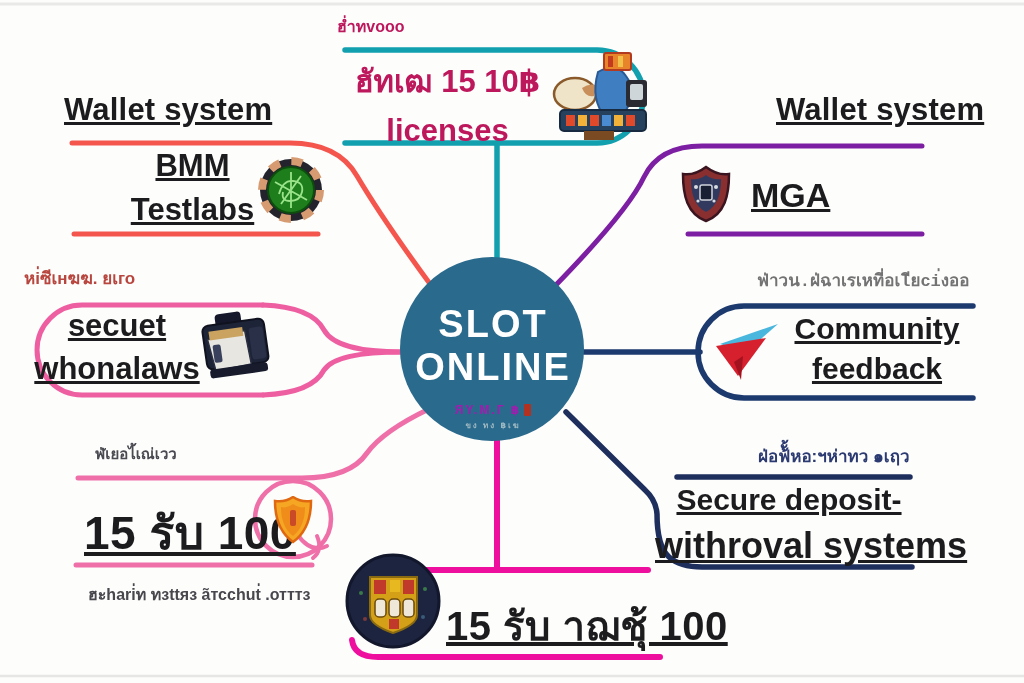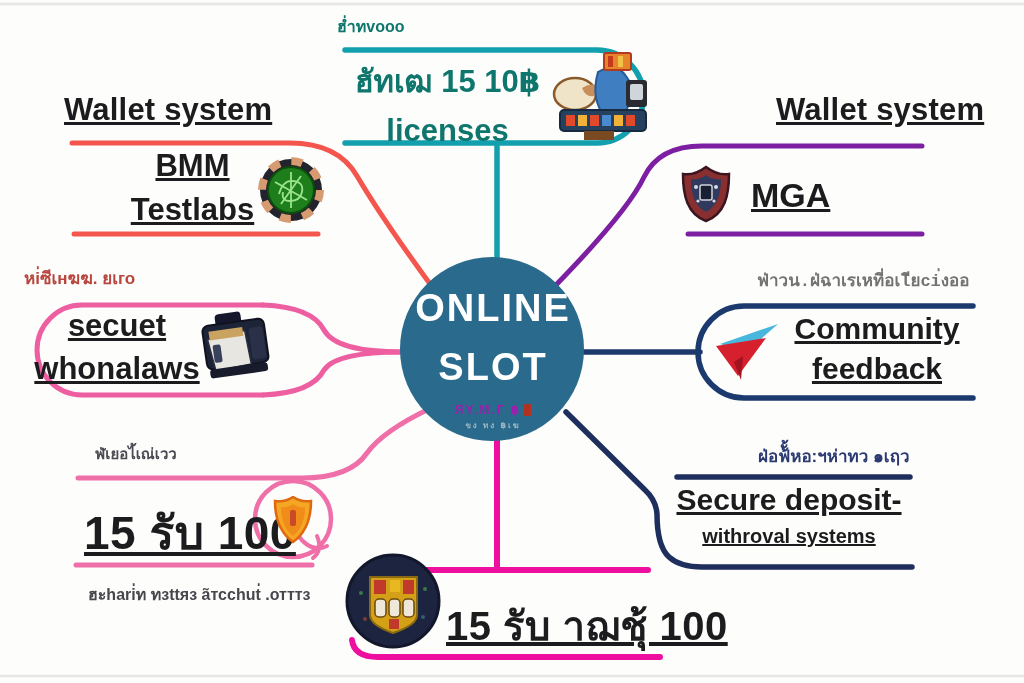--- a/index.html
+++ b/index.html
@@ -4,21 +4,21 @@
 <style>
   html,body{margin:0;padding:0;}
   body{font-family:"Liberation Sans","DejaVu Sans",sans-serif;background:#ffffff;}
   #stage{position:relative;width:1024px;height:683px;background:#fdfdfc;overflow:hidden;}
   #lines{position:absolute;left:0;top:0;z-index:0;}
   .abs{position:absolute;z-index:2;}
   .ink{color:#1c1c1e;text-decoration:underline;}
   .title{font-size:31px;font-weight:600;letter-spacing:.2px;white-space:nowrap;}
   .node{font-size:31px;font-weight:700;text-align:center;white-space:nowrap;}
   .lbl{font-size:17px;font-weight:700;white-space:nowrap;}
-  .teal-txt{color:#0f766e;}
+  .teal-txt{color:#be185d;}
   .big{font-size:46px;font-weight:600;white-space:nowrap;letter-spacing:.5px;}
   .center-wrap{width:192px;text-align:center;color:#ffffff;}
   .center-line{font-size:38px;font-weight:700;letter-spacing:2px;}
   .center-sub1{margin-top:14px;font-size:12px;font-weight:700;color:#a21caf;letter-spacing:2px;}
   .center-sub2{margin-top:2px;font-size:8px;color:#9fb9c2;letter-spacing:2px;font-weight:700;}
   .tiny-ic{display:inline-block;width:7px;height:12px;background:#b23222;border-radius:1px;vertical-align:-2px;margin-left:3px;}
   svg{display:block;}
 </style>
 </head>
 <body>
@@ -72,22 +72,22 @@
 
     <g stroke="#1e2f5e" stroke-width="5.5" fill="none" stroke-linecap="round">
       <path d="M566,412 L645,490 Q656,500 657,514 Q657,546 669,557 Q680,567 702,567 H912"></path>
       <path d="M677,477 H910"></path>
     </g>
 
     <circle cx="492" cy="349" r="92" fill="#2a6a8c"></circle>
   </svg>
 
   <div class="abs center-wrap" style="left:397px;top:287px;">
+    <div class="center-line" style="margin-top:16px;">SLOT</div>
     <div class="center-line">ONLINE</div>
-    <div class="center-line" style="margin-top:16px;">SLOT</div>
     <div class="center-sub1"><span>ЯY.M.Г ฿</span><span class="tiny-ic"></span></div>
     <div class="center-sub2">ขง ทง ฿เฆ</div>
   </div>
 
   <div class="abs title ink" style="left:64px;top:92px;">Wallet system</div>
   <div class="abs" style="left:85px;top:148px;width:215px;text-align:center;">
     <div class="node ink">BMM</div>
     <div class="node ink" style="margin-top:8px;">Testlabs</div>
   </div>
   <svg class="abs" style="left:257px;top:156px;" width="68" height="68" viewBox="0 0 68 68">
@@ -190,16 +190,16 @@
     <circle cx="16" cy="40" r="2" fill="#3a7a4a"></circle>
       <circle cx="80" cy="36" r="2" fill="#3a7a4a"></circle>
     <circle cx="20" cy="66" r="2" fill="#7a3a3a"></circle>
       <circle cx="78" cy="64" r="2" fill="#3a5a7a"></circle>
   </svg>
   <div class="abs big ink" style="left:446px;top:594px;font-size:40px;">15 รับ าฌชุ้ 100</div>
 
   <div class="abs lbl" style="left:758px;top:442px;color:#2c3a72;">ฝ่อฟ้ั้หอ:ฯห่าทว ๑เฤว</div>
   <div class="abs" style="left:655px;top:483px;width:268px;text-align:center;">
     <div class="node ink" style="font-size:30px;">Secure deposit-</div>
-    <div class="node ink" style="font-size:20px;margin-top:8px;">withroval systems</div>
+    <div class="node ink" style="font-size:36px;margin-top:8px;">withroval systems</div>
   </div>
 
 </div>
 
 </body></html>

